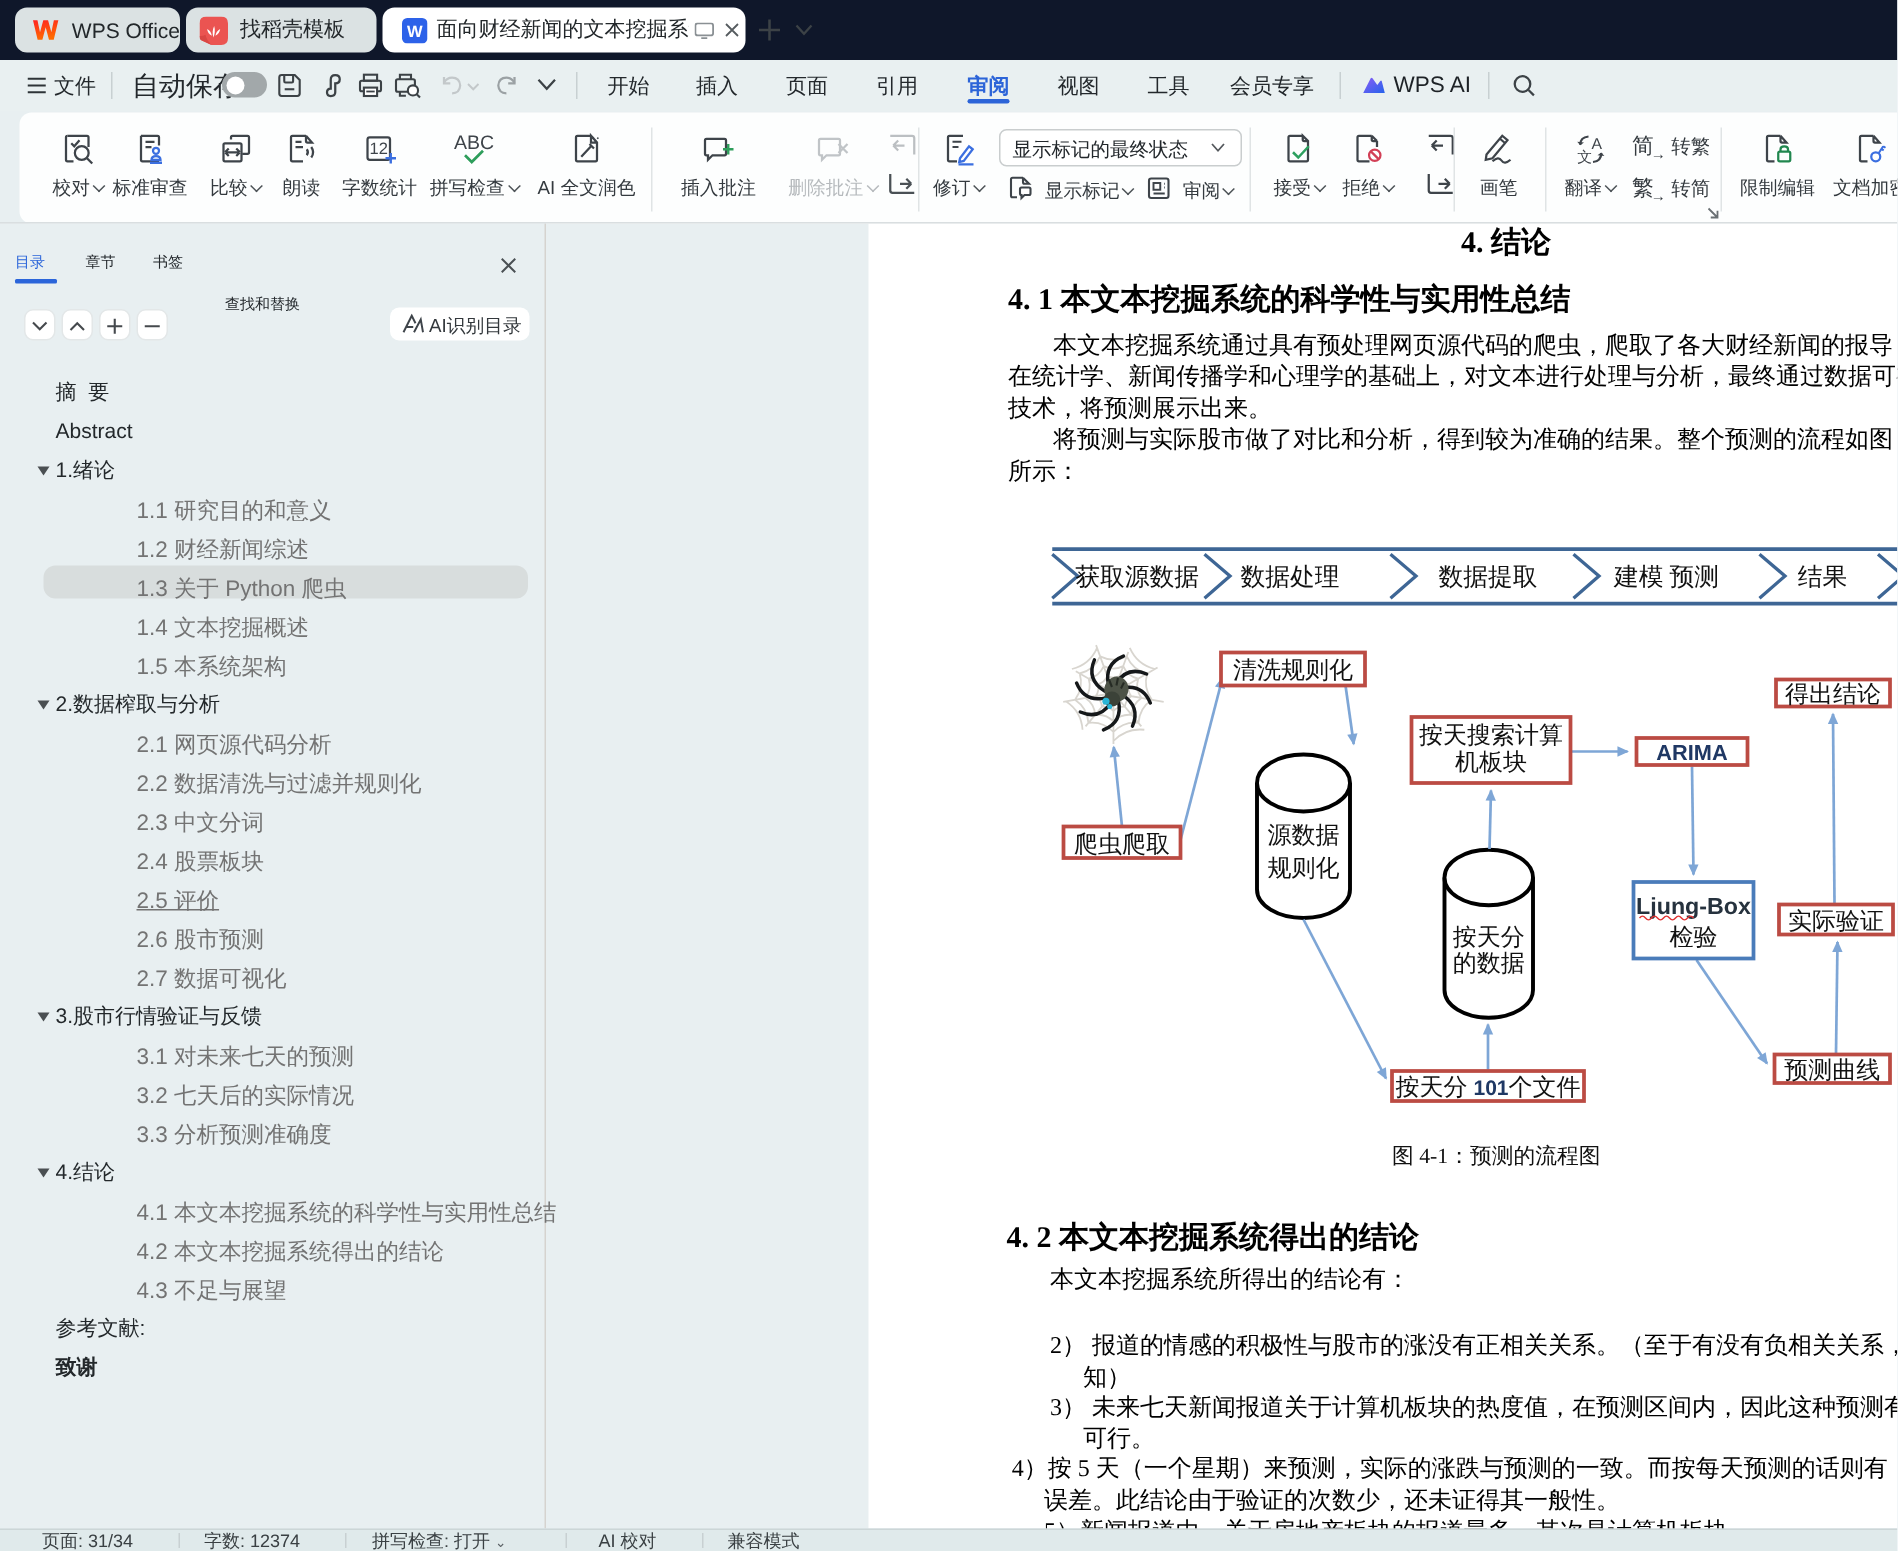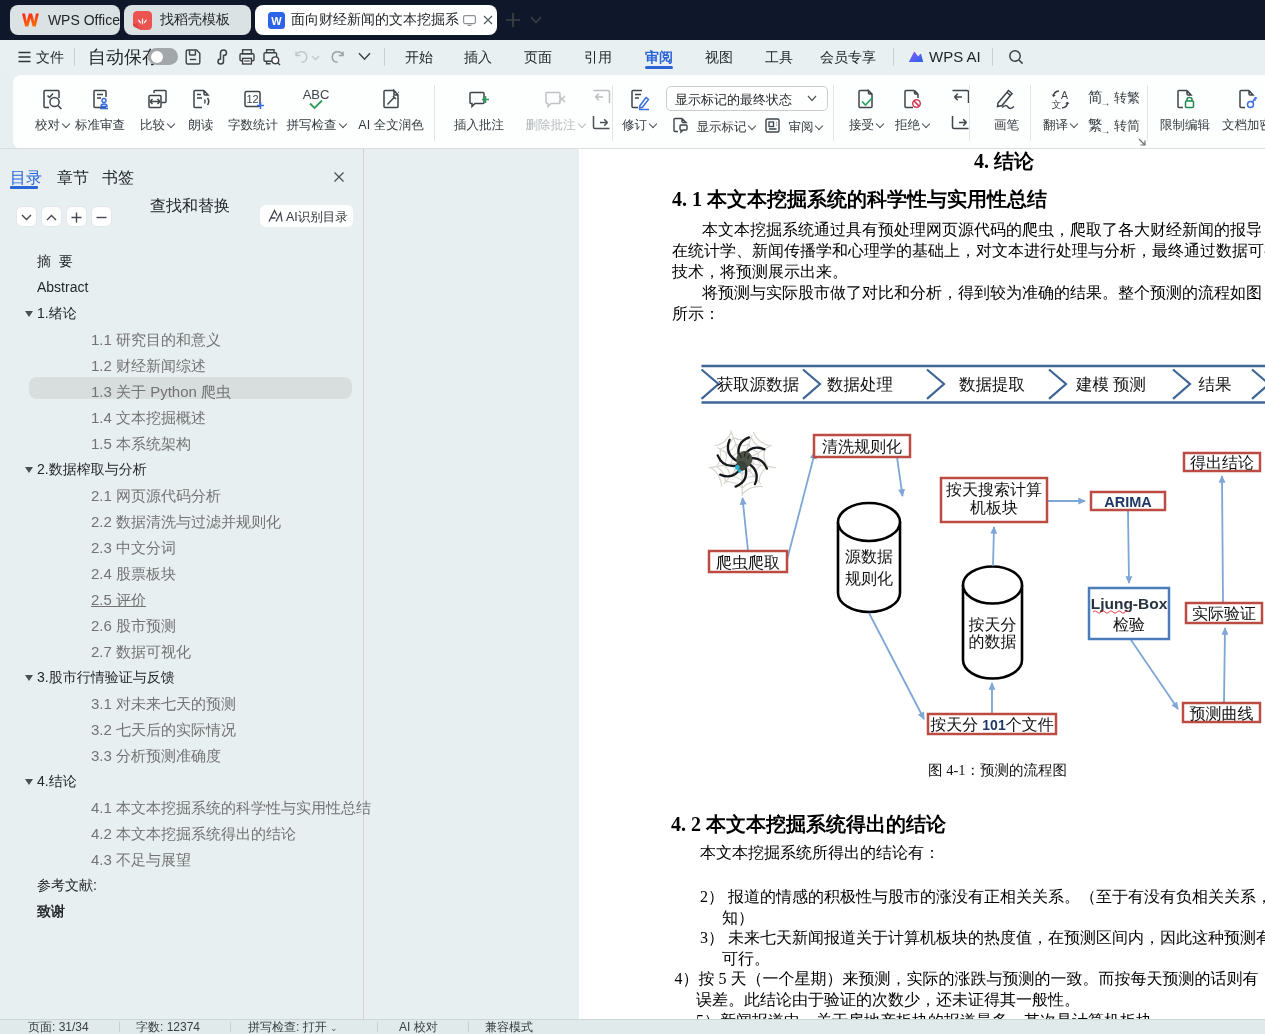--- a/index.html
+++ b/index.html
@@ -17,21 +17,21 @@
 
 #ribbon{position:absolute;left:13px;top:75px;width:1252px;height:74px;background:#fdfefe;border-radius:8px 0 0 8px;}
 .rb{position:absolute;text-align:center;font-size:12.5px;color:#343a3f;}
 .rb .lbl{margin-top:3px;white-space:nowrap;}
 .rb.gray{color:#b6babd;}
 .rdiv{position:absolute;width:1px;background:#e0e4e5;top:10px;height:56px;}
 .carat{display:inline-block;width:5px;height:5px;border-right:1.4px solid #4c5256;border-bottom:1.4px solid #4c5256;transform:rotate(45deg);vertical-align:2px;margin-left:3px;}
 .gray .carat{border-color:#b6babd;}
 
 #side{position:absolute;left:0;top:149px;width:363px;height:870px;background:#e8eff1;border-right:1px solid #d5d3cf;}
-.stab{position:absolute;top:19px;font-size:16px;color:#23282c;}
+.stab{position:absolute;top:19px;font-size:10px;color:#23282c;}
 .stab.sel{color:#2b65da;}
 .navbtn{position:absolute;top:57px;width:21px;height:21px;background:#fff;border-radius:6px;border:1px solid #e3e7e8;box-sizing:border-box;color:#45494d;text-align:center;}
 .toc1{position:absolute;left:37px;font-size:14px;color:#23282b;white-space:nowrap;}
 .toc2{position:absolute;left:75px;font-size:15px;color:#737373;white-space:nowrap;margin-left:16px;}
 .tri{position:absolute;left:25px;width:0;height:0;border-left:4.5px solid transparent;border-right:4.5px solid transparent;border-top:6px solid #4a4f52;}
 
 #page{position:absolute;left:579px;top:149px;width:686px;height:870px;background:#fff;}
 .dline{position:absolute;font-size:16px;white-space:nowrap;font-family:"Liberation Serif",serif;color:#000;}
 .dhead{position:absolute;font-size:20px;font-weight:bold;white-space:nowrap;font-family:"Liberation Serif",serif;color:#000;}
 
@@ -290,21 +290,21 @@
     </div>
     <svg class="abs" style="left:938px;top:14px" width="19" height="15" viewBox="0 0 19 15">
         <path d="M17.5 14 V3 Q17.5 1.5 16 1.5 H1.5" fill="none" stroke="#3e444a" stroke-width="1.5"></path>
         <path d="M3.5 8 H11 M3.5 8 L6.8 4.7 M3.5 8 L6.8 11.3" fill="none" stroke="#3e444a" stroke-width="1.5"></path>
       </svg>
     <svg class="abs" style="left:938px;top:40px" width="19" height="15" viewBox="0 0 19 15">
         <path d="M1.5 1 V12 Q1.5 13.5 3 13.5 H17.5" fill="none" stroke="#3e444a" stroke-width="1.5"></path>
         <path d="M8 7.5 H15.5 M15.5 7.5 L12.2 4.2 M15.5 7.5 L12.2 10.8" fill="none" stroke="#3e444a" stroke-width="1.5"></path>
       </svg>
     <div class="rdiv" style="left:956px;"></div>
-    <div class="rb" style="left:966px;top:13px;width:40px;text-align:right;">
+    <div class="rb" style="left:966px;top:13px;width:40px;">
       <svg width="26" height="23" viewBox="0 0 26 23">
           <path d="M5 15 L15.5 2.5 L19 5.5 L9 17.5 L4.5 18.5 Z M14 4.5 L17.5 7.5" fill="none" stroke="#3e444a" stroke-width="1.5"></path>
           <path d="M9 19.5 Q13 16 15 19 Q17 22 21 18.5" fill="none" stroke="#3e444a" stroke-width="1.5"></path>
         </svg>
       <div class="lbl">画笔</div>
     </div>
     <div class="rdiv" style="left:1017px;"></div>
     <div class="rb" style="left:1025px;top:13px;width:44px;">
       <svg width="23" height="23" viewBox="0 0 23 23">
           <path d="M4.5 8.5 Q4.5 3.5 10 3 M18.5 14 Q18.5 19.5 13 20" fill="none" stroke="#3e444a" stroke-width="1.5"></path>

